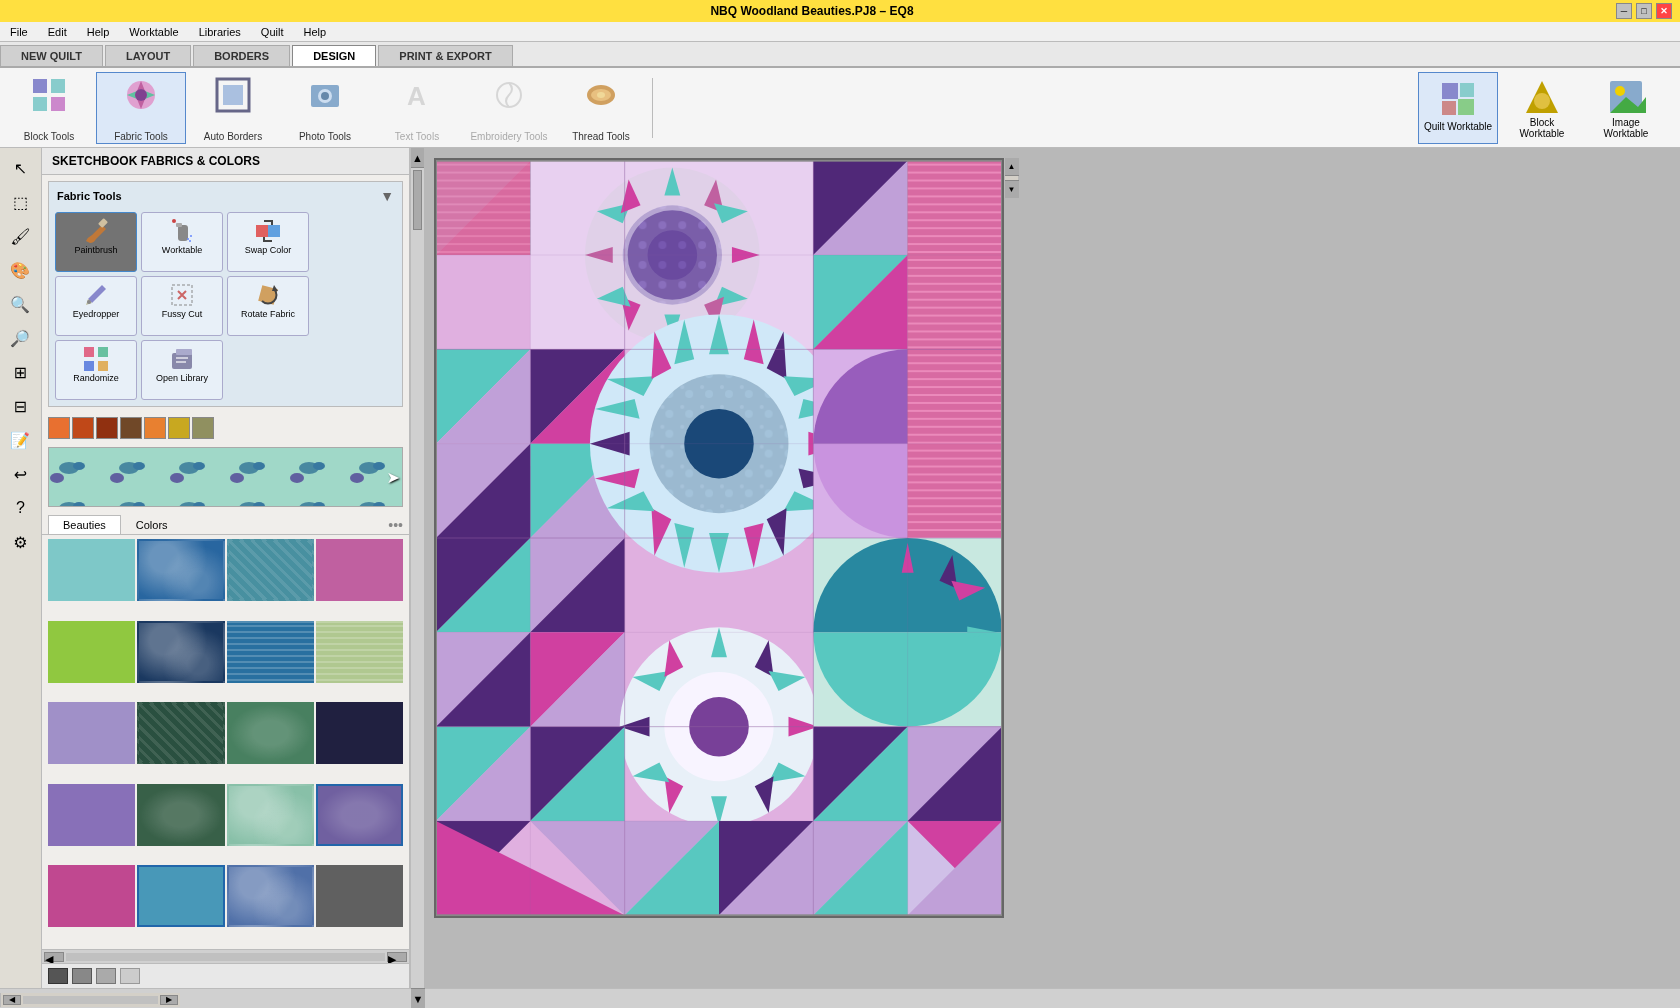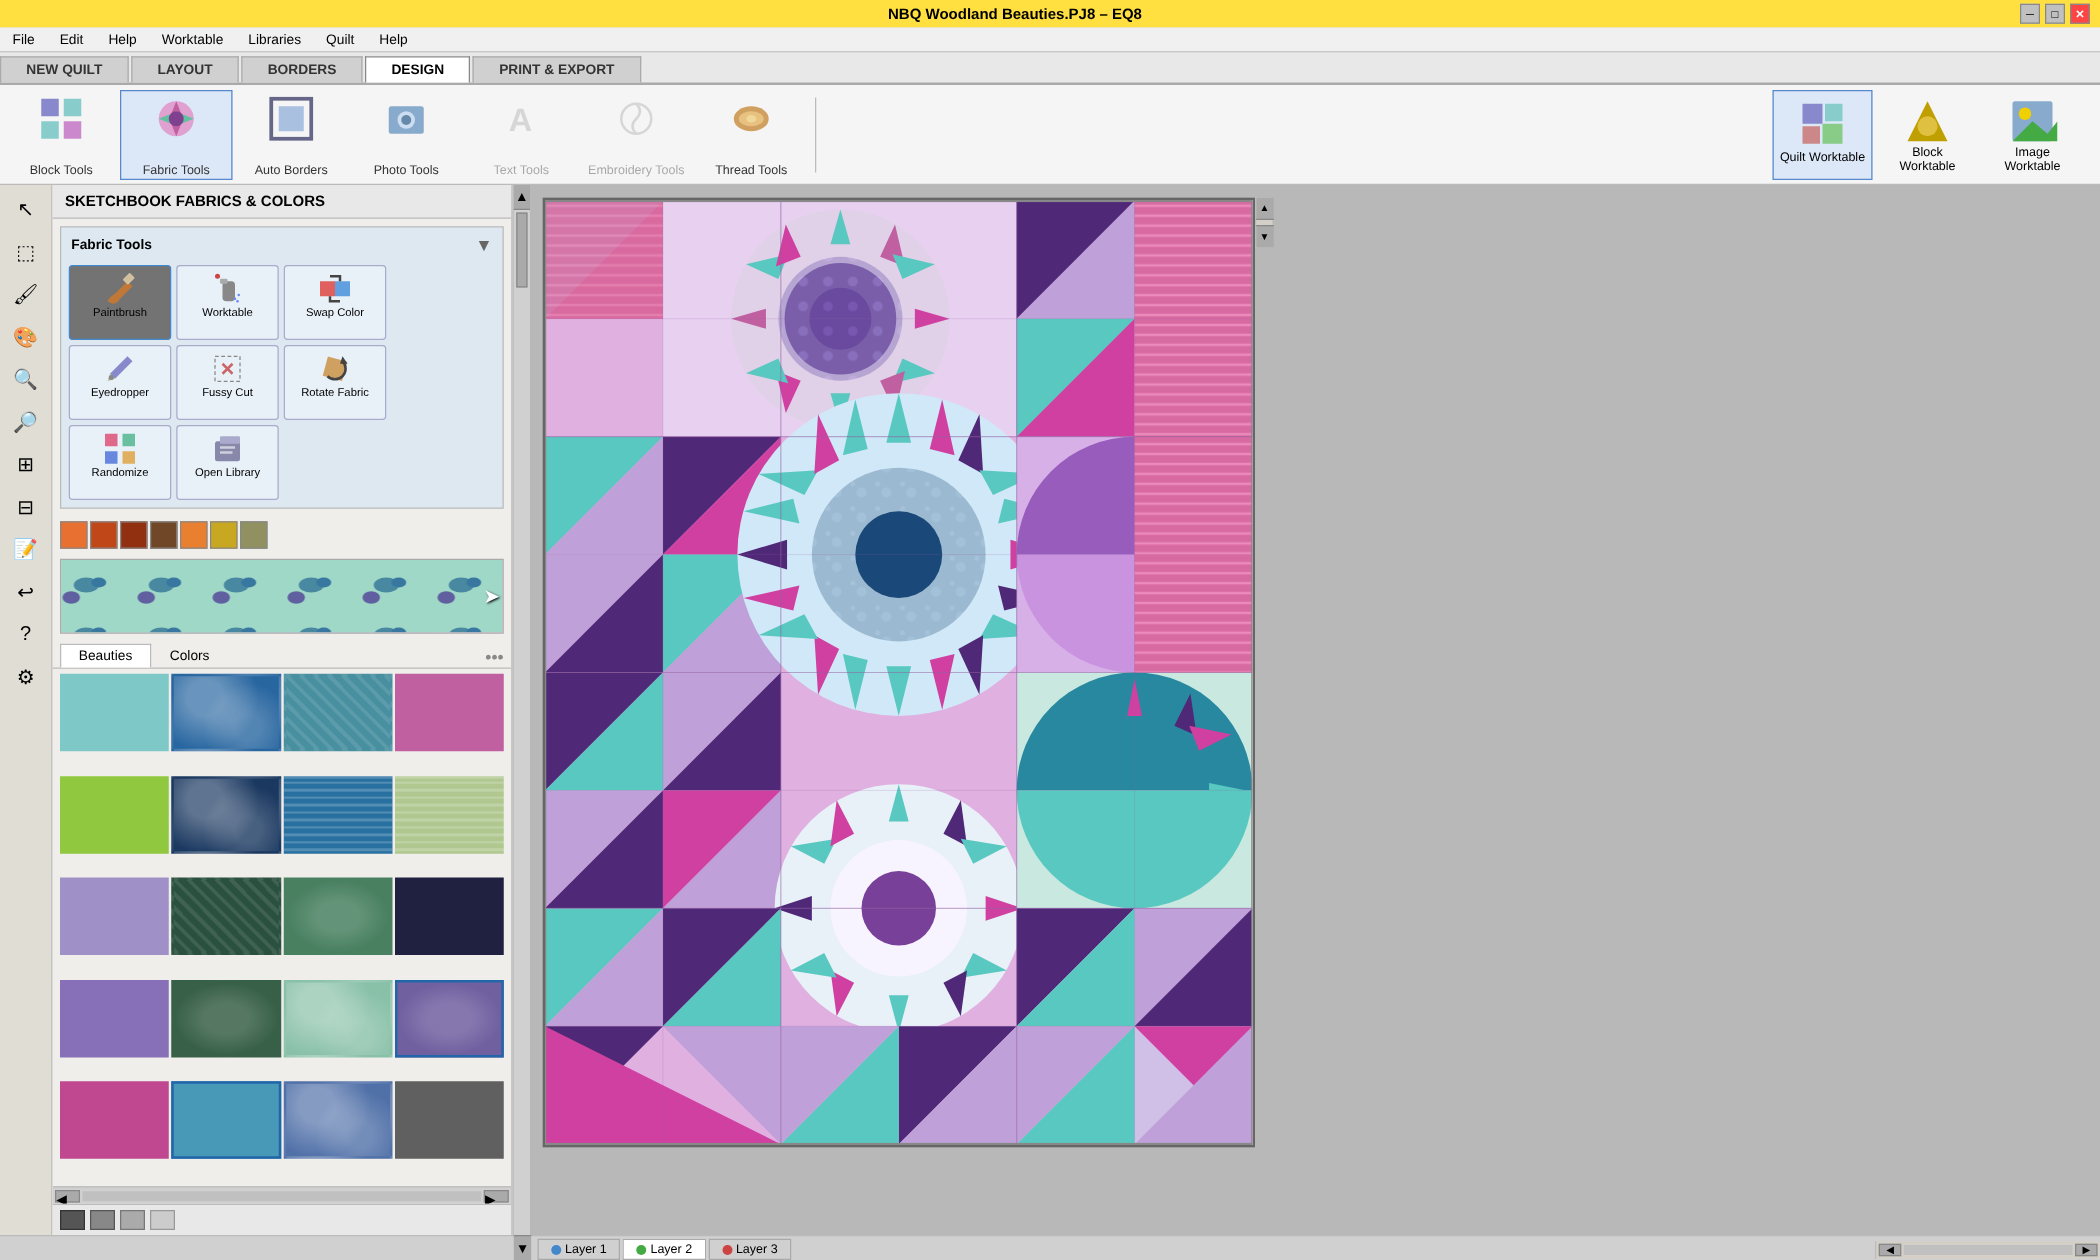--- a/index.html
+++ b/index.html
@@ -827,32 +827,18 @@
     <div style="width:14px;background:#d4d0c8;border-left:1px solid #bbb;display:flex;flex-direction:column;align-items:center;">
       <div style="height:18px;width:14px;background:#aaa;border-bottom:1px solid #888;display:flex;align-items:center;justify-content:center;font-size:8px;">▲</div>
       <div style="flex:1;width:10px;background:#c0c0c0;margin:2px;"></div>
       <div style="height:18px;width:14px;background:#aaa;border-top:1px solid #888;display:flex;align-items:center;justify-content:center;font-size:8px;">▼</div>
     </div>
   </div>
 
 </div>
 
 <div style="background:#d0d0d0;border-top:1px solid #bbb;height:22px;display:flex;align-items:center;">
-  <div style="flex:1;display:flex;padding-left:430px;gap:2px;" id="layer-tabs-container">
-      <div class="layer-tab">
-        <span class="tab-dot" style="background:#4488cc;"></span>
-        <span>Layer 1</span>
-      </div>
-      <div class="layer-tab active">
-        <span class="tab-dot" style="background:#44aa44;"></span>
-        <span>Layer 2</span>
-      </div>
-      <div class="layer-tab">
-        <span class="tab-dot" style="background:#cc4444;"></span>
-        <span>Layer 3</span>
-      </div>
-    </div>
   <div style="width:180px;height:14px;background:#d4d0c8;display:flex;align-items:center;padding:0 2px;border-left:1px solid #bbb;">
     <div style="width:18px;height:10px;background:#aaa;border:1px solid #888;display:flex;align-items:center;justify-content:center;font-size:8px;">◀</div>
     <div style="flex:1;height:8px;background:#c0c0c0;margin:0 2px;"></div>
     <div style="width:18px;height:10px;background:#aaa;border:1px solid #888;display:flex;align-items:center;justify-content:center;font-size:8px;">▶</div>
   </div>
 </div>
 
 </body></html>

